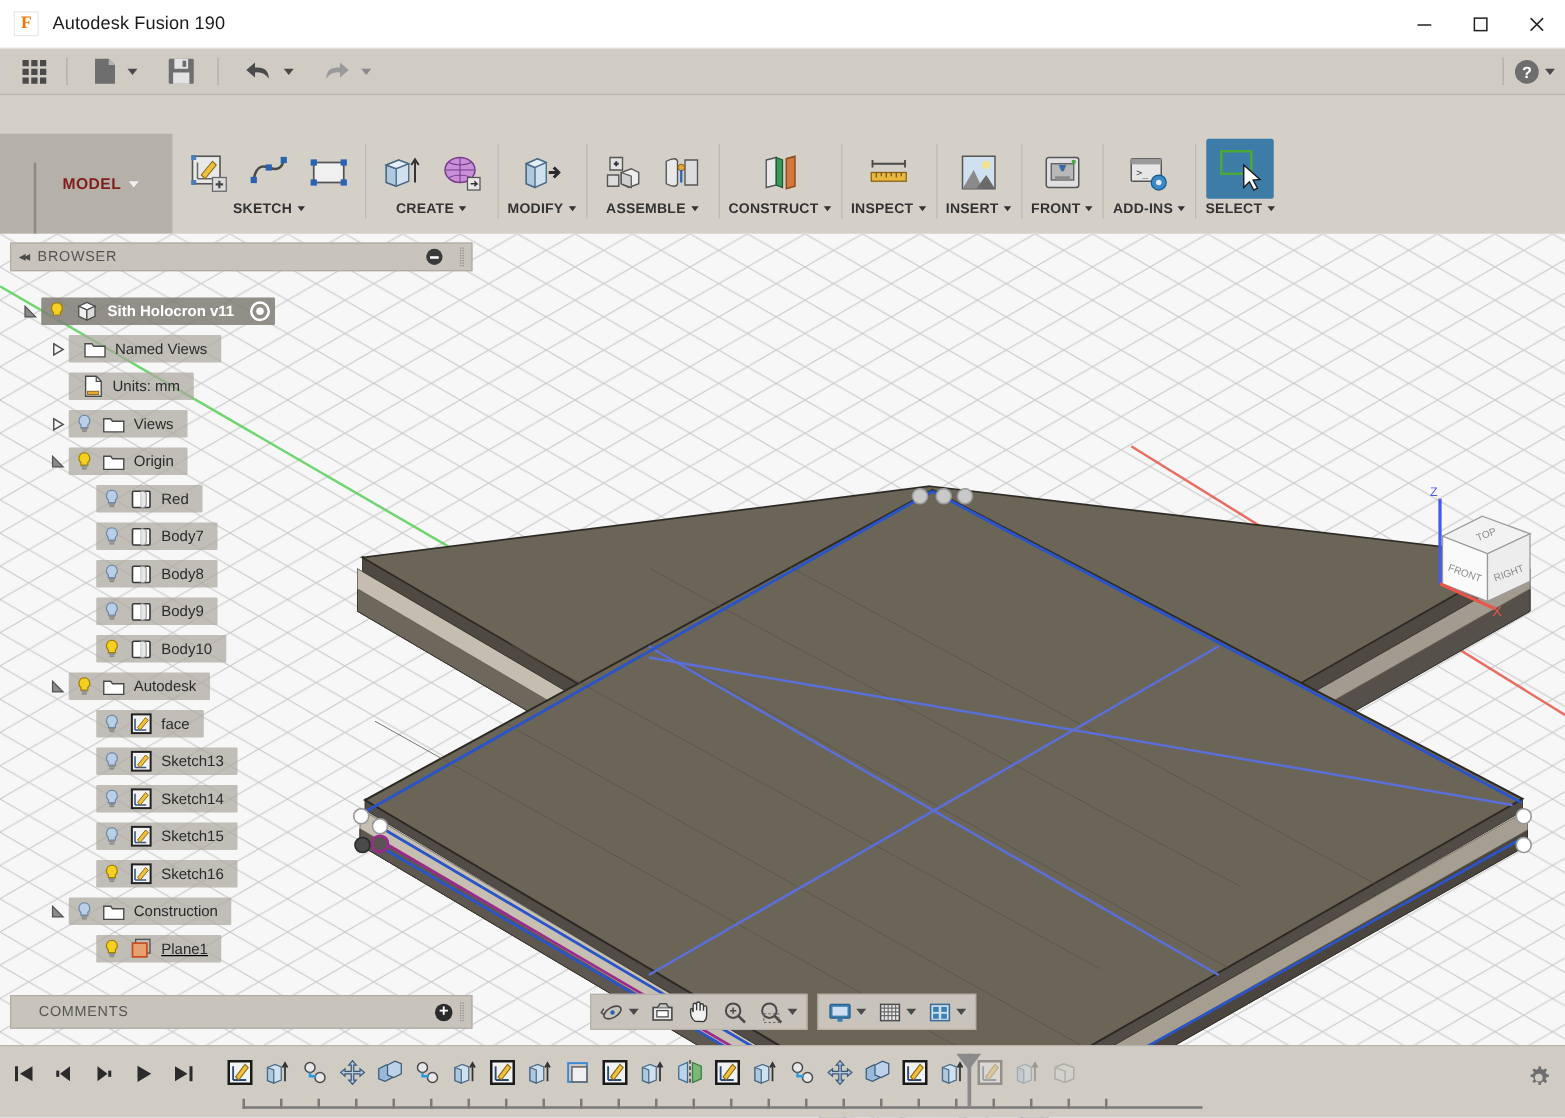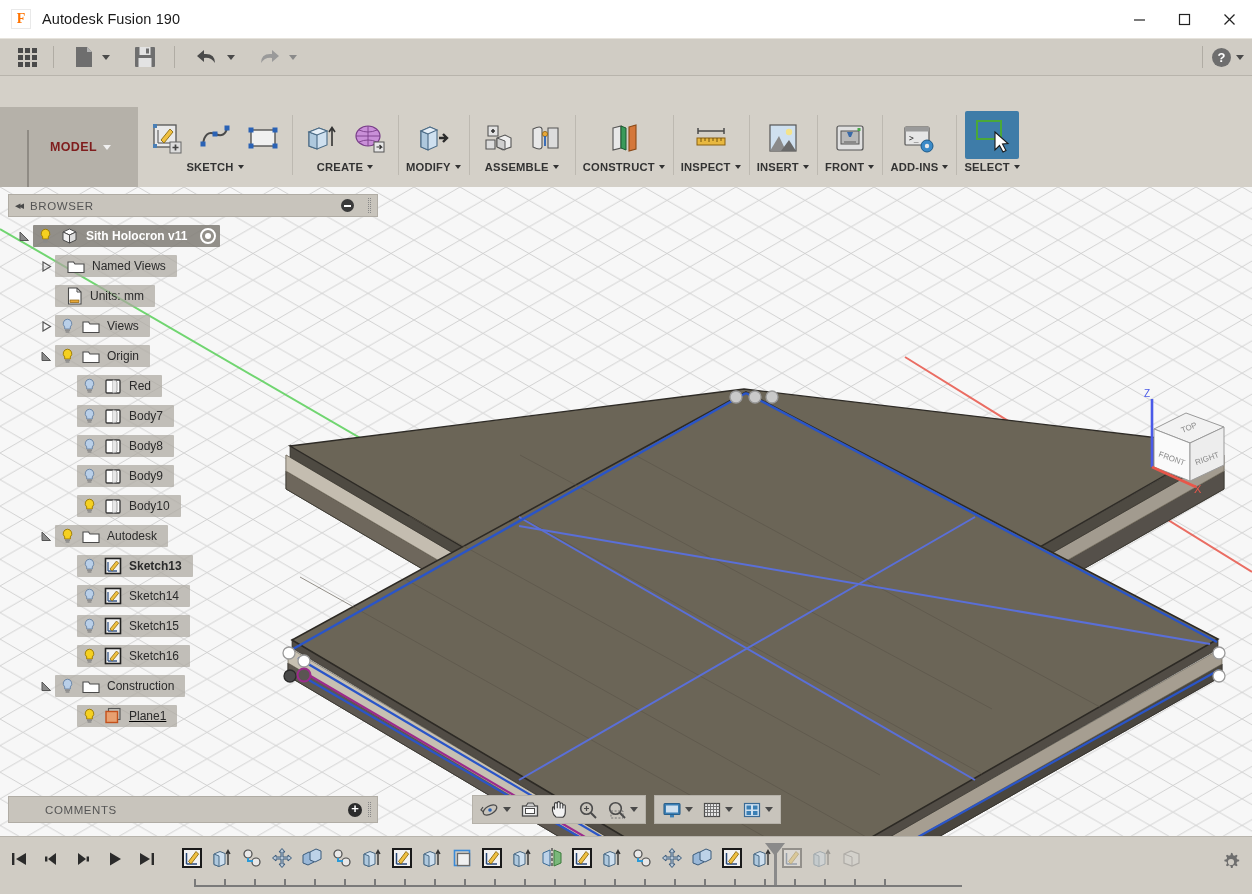--- a/index.html
+++ b/index.html
@@ -150,21 +150,21 @@
   }
   .bh-collapse { color: #4a4a4a; font-size: 11px; letter-spacing:-2px; }
   .bh-title { font-size: 11.5px; color: #555; letter-spacing: .6px; flex: 1; }
   .bh-minus {
     width: 13px; height: 13px; border-radius: 50%; background: #3a3a3a;
     display:flex; align-items:center; justify-content:center;
   }
   .bh-minus i { display:block; width:7px; height:2px; background:#fff; }
   .bh-grip { width: 3px; height: 15px; border-left: 1px dotted #888; border-right: 1px dotted #888; }
 
-  .tree { margin-top: 8px; }
+  .tree { margin-top: 21px; }
   .tnode {
     display: flex; align-items: center; height: 22px; margin-bottom: 8px;
     position: relative;
   }
   .tw {
     width: 17px; height: 22px; display:flex; align-items:center; justify-content:center;
     flex-shrink: 0;
   }
   .tbody {
     display: flex; align-items: center; gap: 7px; height: 22px;
@@ -178,21 +178,21 @@
     display:flex; align-items:center; justify-content:center; margin-left: 6px;
   }
   .troot-dot i { width: 6px; height: 6px; border-radius: 50%; background: #fff; display:block; }
 
   
   .comments {
     position: absolute; left: 8px; top: 796px; width: 370px; height: 27px;
     background: #c8c4bc; border: 1px solid #b0aca4;
     display: flex; align-items: center; padding: 0 6px;
   }
-  .cm-title { font-size: 11.5px; color: #555; letter-spacing: .6px; flex: 1; margin-left: 30px; }
+  .cm-title { font-size: 11.5px; color: #555; letter-spacing: .6px; flex: 1; margin-left: 16px; }
   .cm-plus {
     width: 14px; height: 14px; border-radius: 50%; background: #2b2b2b;
     color: #fff; font-size: 13px; line-height: 12px; text-align: center; font-weight:bold;
   }
 
   
   .navbar {
     position: absolute; left: 472px; top: 795px; height: 29px;
     display: flex; gap: 8px;
   }
@@ -897,21 +897,41 @@
               </svg>
             </span>
             <span style="display: flex;">
               <svg width="18" height="15" viewBox="0 0 18 15">
                 <path d="M1 3 h5.5 l1.5 2 h9 v8.5 h-16 z" fill="#ffffff" stroke="#4a4a4a" stroke-width="1.1"></path>
               </svg>
             </span>
             <span class="tlabel">Autodesk</span>
           </span>
         </div>
-        <div class="tnode" style="margin-left: 52px; font-weight: bold;">
+        <div class="tnode" style="margin-left: 52px;">
+          <span class="tw"></span>
+          <span class="tbody">
+            <span style="display: flex;">
+              <svg width="15" height="16" viewBox="0 0 15 16">
+                <path d="M7.5 1.2 a4.4 4.4 0 0 1 2.8 7.7 l0 2.1 h-5.6 l0 -2.1 A4.4 4.4 0 0 1 7.5 1.2 Z" fill="#b9cfe8" stroke="#6e88a8" stroke-width="1"></path>
+     <rect x="5" y="11.4" width="5" height="1.5" fill="#8a8a8a"></rect>
+     <rect x="5.6" y="13.2" width="3.8" height="1.5" fill="#8a8a8a"></rect>
+              </svg>
+            </span>
+            <span style="display: flex;">
+              <svg width="18" height="18" viewBox="0 0 18 18">
+                <rect x="1.5" y="1.5" width="15" height="15" fill="#f2f2f2" stroke="#222" stroke-width="1.6"></rect>
+         <path d="M4 14 V5 M4 14 H13" stroke="#3a5a8a" stroke-width="1.3"></path>
+         <path d="M6 12 L12.5 4 l2.2 2.2 L8.2 14 Z" fill="#f0c040" stroke="#8a6a10" stroke-width=".8"></path>
+              </svg>
+            </span>
+            <span class="tlabel">face</span>
+          </span>
+        </div>
+        <div class="tnode" style="margin-left: 52px;">
           <span class="tw"></span>
           <span class="tbody">
             <span style="display: flex;">
               <svg width="15" height="16" viewBox="0 0 15 16">
                 <path d="M7.5 1.2 a4.4 4.4 0 0 1 2.8 7.7 l0 2.1 h-5.6 l0 -2.1 A4.4 4.4 0 0 1 7.5 1.2 Z" fill="#b9cfe8" stroke="#6e88a8" stroke-width="1"></path>
      <rect x="5" y="11.4" width="5" height="1.5" fill="#8a8a8a"></rect>
      <rect x="5.6" y="13.2" width="3.8" height="1.5" fill="#8a8a8a"></rect>
               </svg>
             </span>
             <span style="display: flex;">

